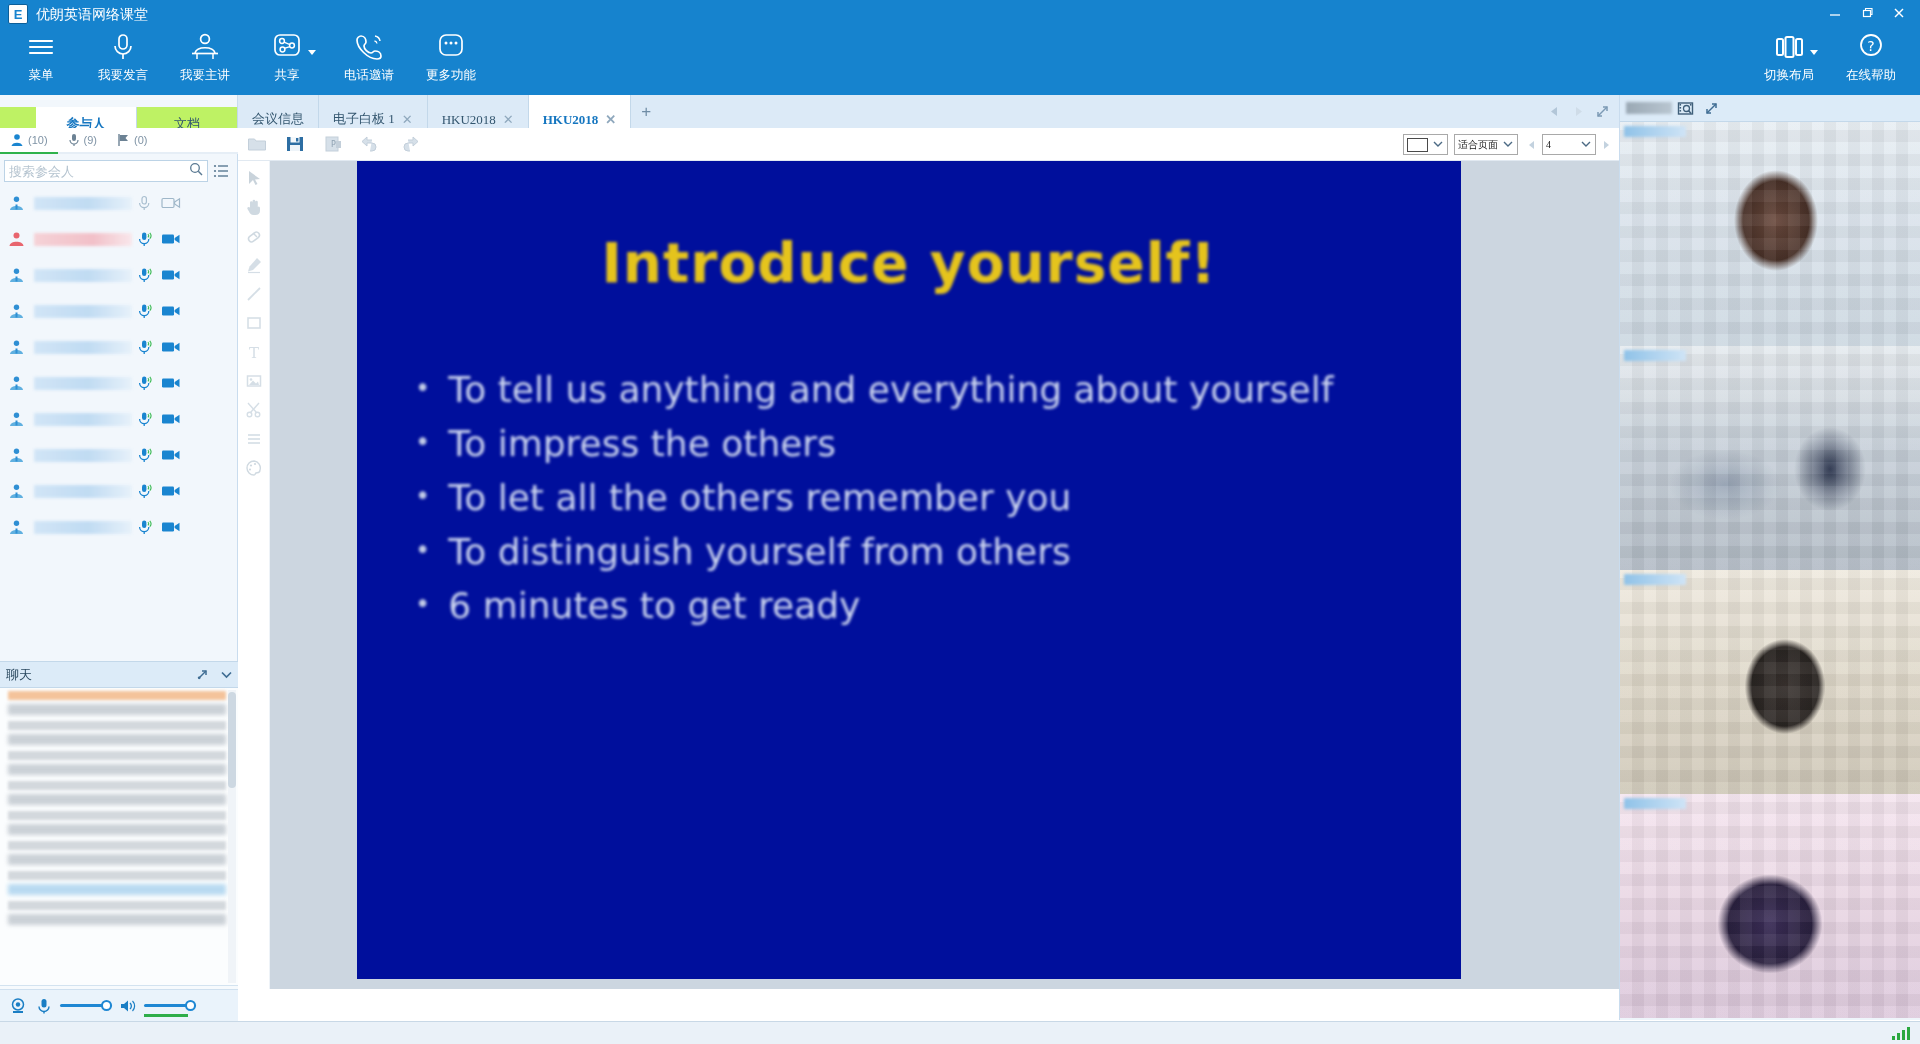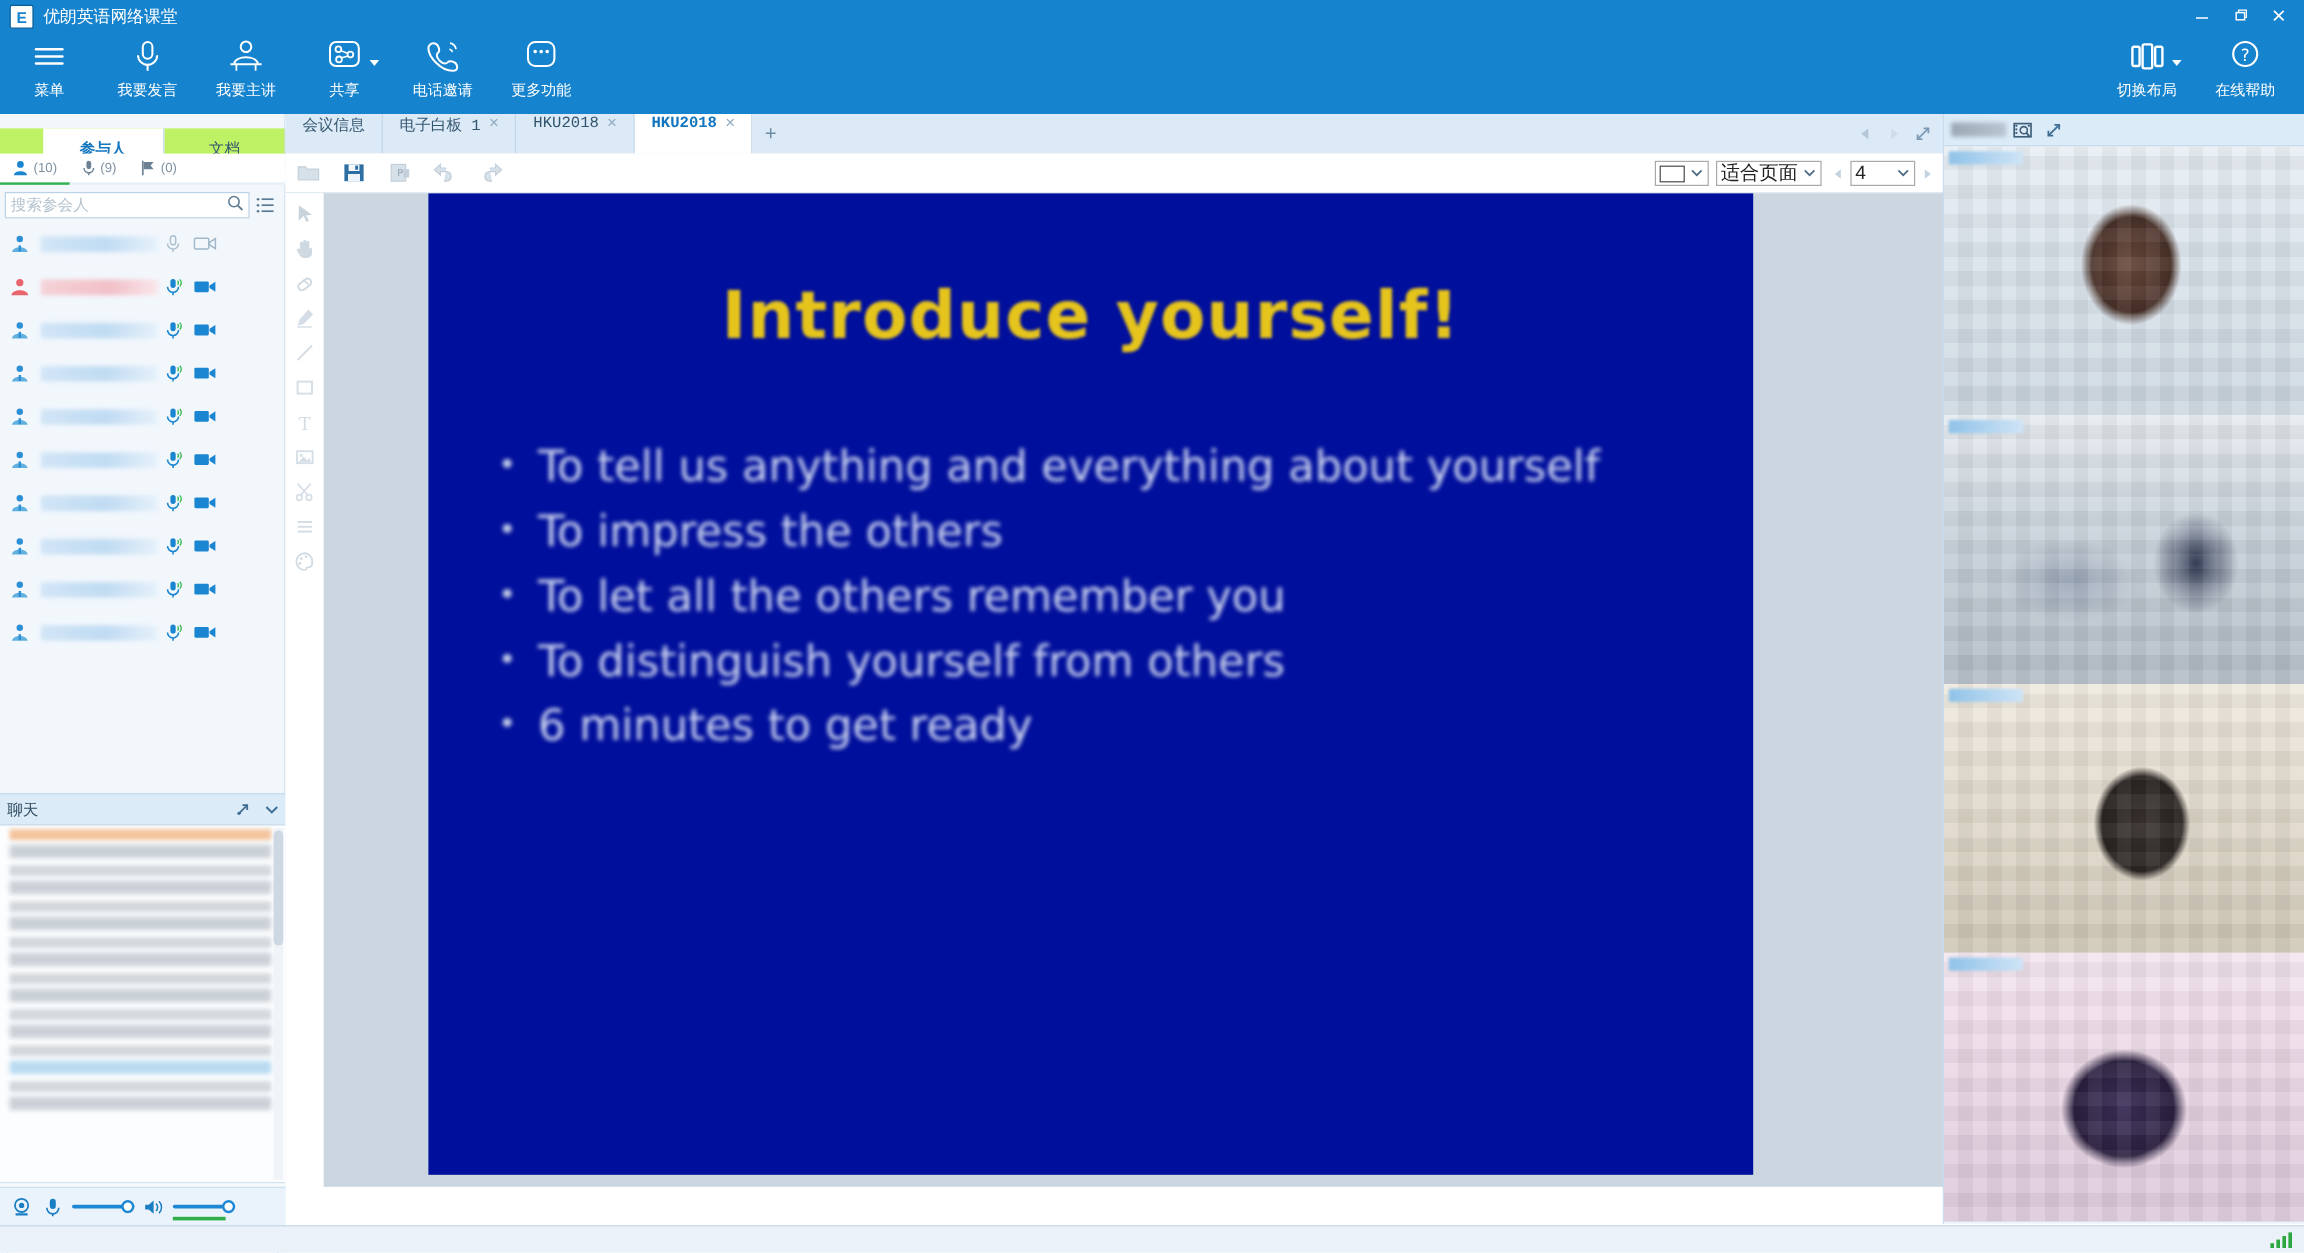--- a/index.html
+++ b/index.html
@@ -135,40 +135,40 @@
   }
   .cc-input textarea { width: 100%; height: 100%; border: none; outline: none; resize: none; font-size: 12px; padding: 3px; font-family: "DejaVu Sans", sans-serif; }
 
   
   .doc-area { position: absolute; left: 238px; top: 95px; width: 1382px; height: 894px; background: #fff; }
   .tabstrip-doc {
     position: absolute; left: 0; top: 0; width: 1382px; height: 33px;
     background: #dceaf7; display: flex; align-items: flex-end;
   }
   .dtab {
-    height: 33px; display: flex; align-items: flex-start; gap: 7px; padding: 0 14px;
+    height: 33px; display: flex; align-items: flex-end; gap: 7px; padding: 0 14px;
     font-size: 13px; color: #33566f; cursor: pointer; border-right: 1px solid #c3d8ea;
-    font-family: Liberation Mono, monospace; white-space: nowrap;
+    font-family: Liberation Serif, serif; white-space: nowrap;
   }
   .dtab.active { background: #ffffff; color: #1576c0; font-weight: bold; }
   .dtab .x { font-size: 13px; color: #8fa8bd; }
   .dtab-add { width: 30px; height: 33px; display: flex; align-items: center; justify-content: center; color: #6f8ca5; font-size: 17px; cursor: pointer; }
   .tab-nav { position: absolute; right: 8px; top: 0; height: 33px; display: flex; align-items: center; gap: 4px; }
   .tn-btn { width: 20px; height: 24px; display: flex; align-items: center; justify-content: center; cursor: pointer; }
 
   .doc-toolbar {
     position: absolute; left: 0; top: 33px; width: 1382px; height: 33px;
     background: #ffffff; border-bottom: 1px solid #e1e9f1; display: flex; align-items: center;
   }
   .dt-ic { width: 38px; height: 33px; display: flex; align-items: center; justify-content: center; cursor: pointer; }
   .dt-right { position: absolute; right: 6px; top: 0; height: 33px; display: flex; align-items: center; gap: 6px; }
   .mini-sel {
     height: 21px; border: 1px solid #a9a9a9; background: #fff; display: flex; align-items: center;
-    padding: 0 3px; font-size: 16px; color: #222; cursor: pointer; gap: 4px;
-    font-family: Liberation Sans, sans-serif;
+    padding: 0 3px; font-size: 10px; color: #222; cursor: pointer; gap: 4px;
+    font-family: Liberation Serif, serif;
   }
   .swatch { width: 21px; height: 14px; border: 1.5px solid #4a4a4a; background: #fff; }
   .pg-nav { display: flex; align-items: center; gap: 2px; }
   .pg-arrow { width: 16px; display: flex; align-items: center; justify-content: center; cursor: pointer; }
 
   .tool-rail {
     position: absolute; left: 0; top: 66px; width: 32px; height: 828px;
     background: #ffffff; border-right: 1px solid #eef3f8;
     display: flex; flex-direction: column; align-items: center; padding-top: 6px; gap: 7px;
   }

